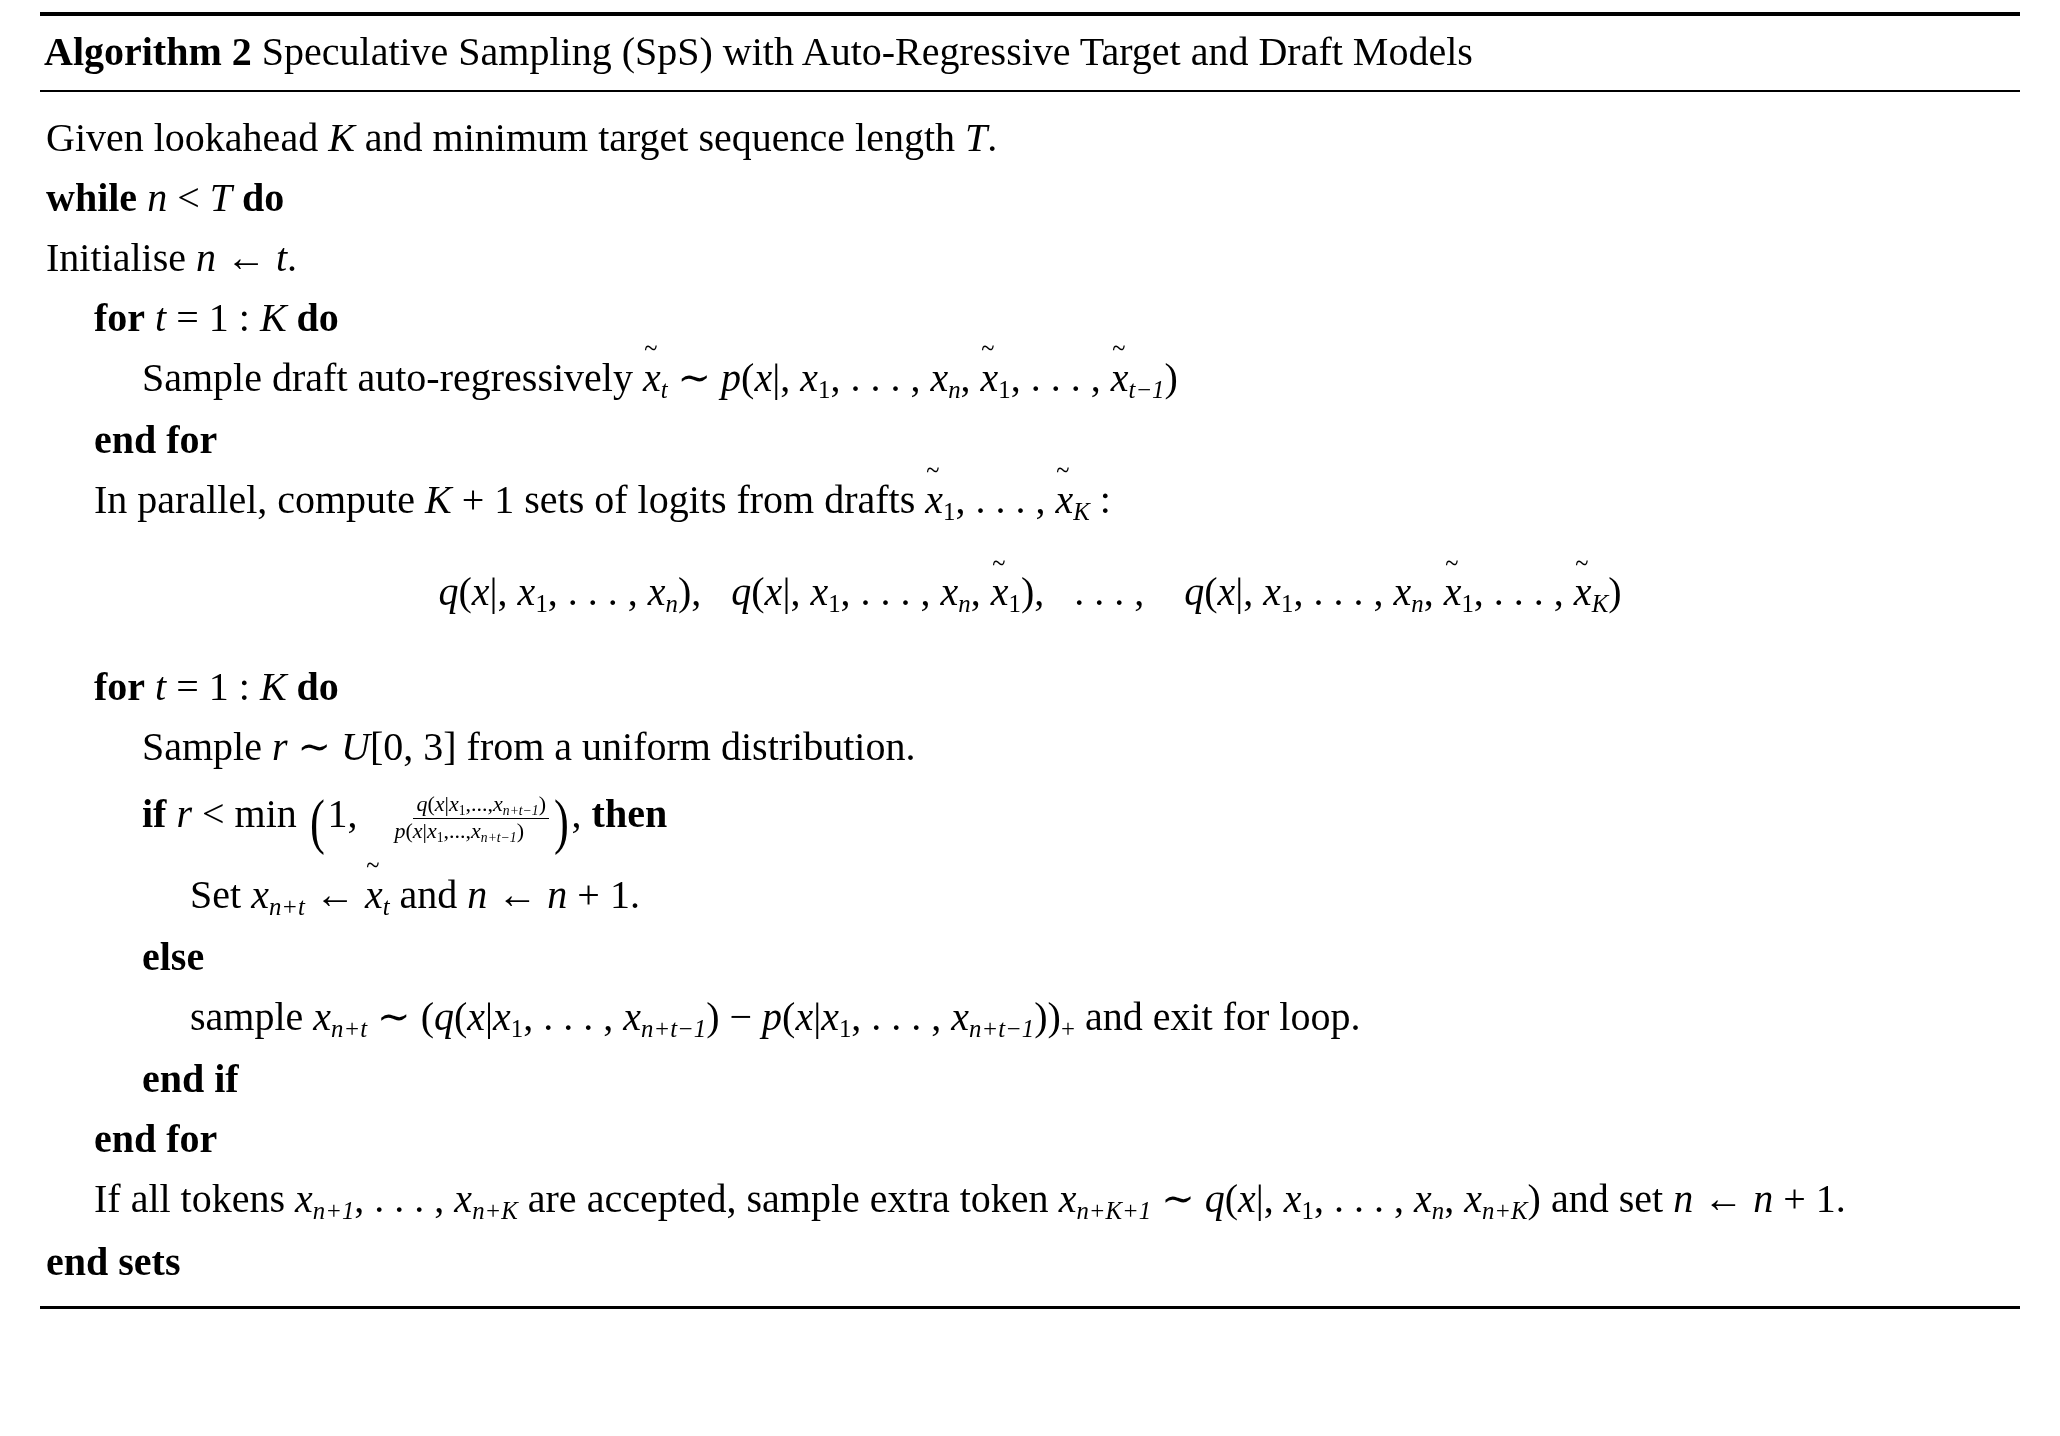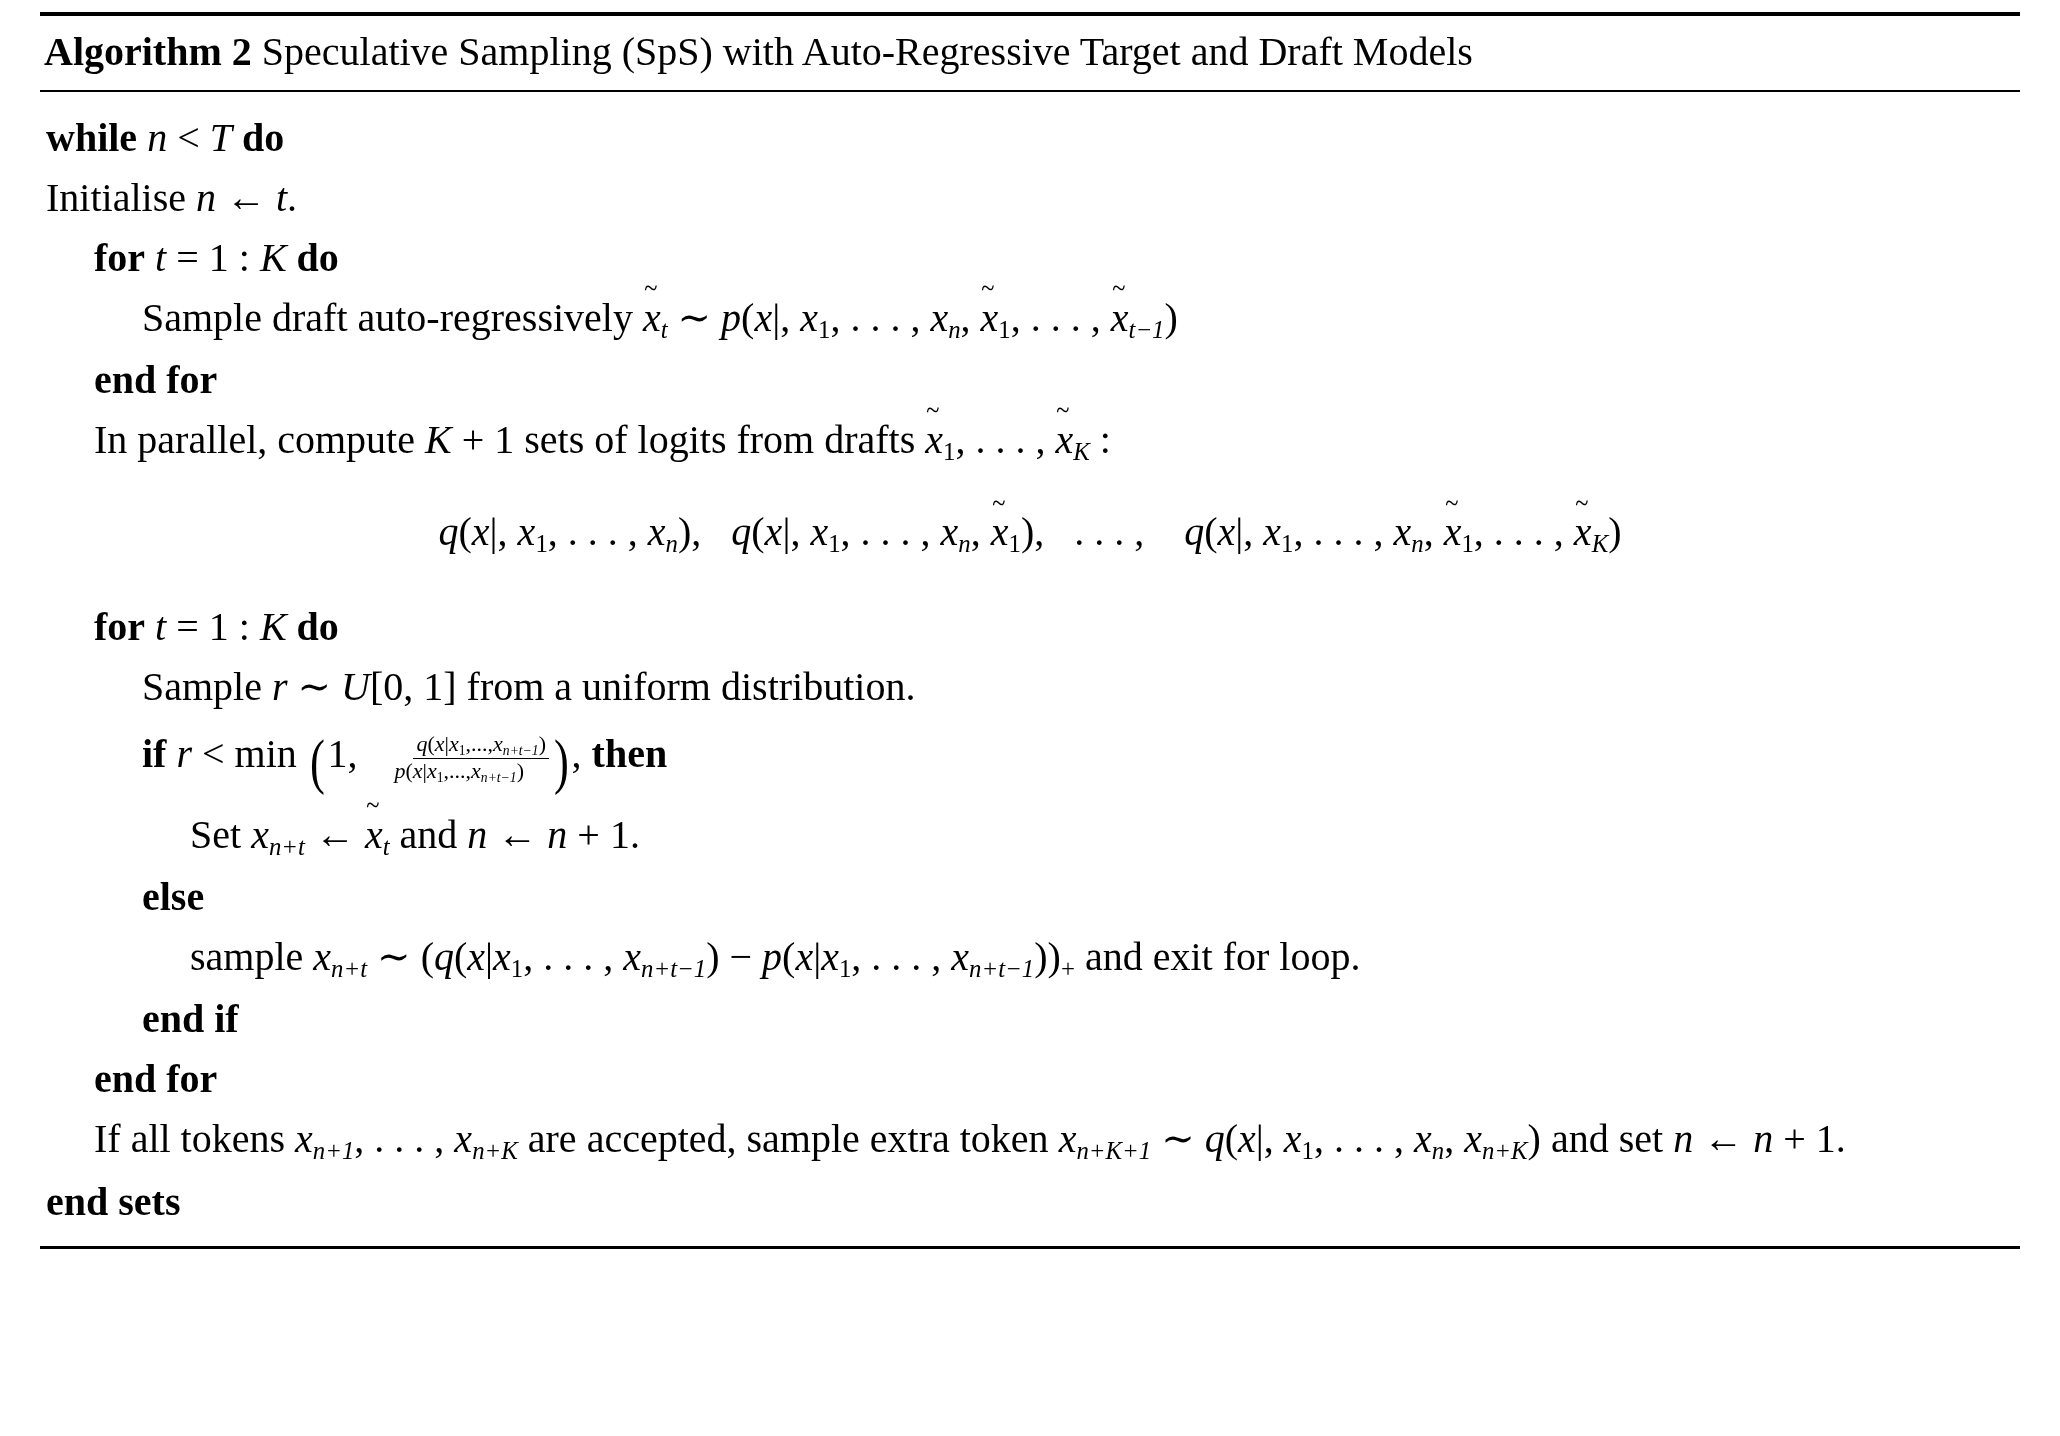--- a/index.html
+++ b/index.html
@@ -127,20 +127,23 @@
 
   <div class="caption">
     <span class="alg-label">Algorithm 2</span>
     <span>Speculative Sampling (SpS) with Auto-Regressive Target and Draft Models</span>
   </div>
 
   <div class="rule-mid"></div>
 
   <div class="body">
 
+    <div class="line ind0">
+      Given lookahead <i>K</i> and minimum target sequence length <i>T</i>.
+    </div>
 
 
     <div class="line ind0">
       <span class="kw">while</span>
       <i>n</i> <span class="up">&lt;</span> <i>T</i>
       <span class="kw">do</span>
     </div>
 
     <div class="line ind0">
       Initialise <i>n</i> <span class="up">←</span> <i>t</i><span class="up">.</span>
@@ -170,21 +173,21 @@
       <span class="nowrap"><i>q</i>(<i>x</i>|,&nbsp;<i>x</i><sub class="up">1</sub>, . . . , <i>x</i><sub>n</sub>, <span class="tilde">x</span><sub class="up">1</sub>, . . . , <span class="tilde">x</span><sub>K</sub>)</span>
     </div>
 
     <div class="line ind1">
       <span class="kw">for</span>
       <i>t</i> <span class="up">= 1 :</span> <i>K</i>
       <span class="kw">do</span>
     </div>
 
     <div class="line ind2">
-      Sample <i>r</i> <span class="up">∼</span> <i>U</i><span class="up">[0, 1]</span> from a uniform distribution.
+      Sample <i>r</i> <span class="up">∼</span> <i>U</i><span class="up">[0, 3]</span> from a uniform distribution.
     </div>
 
     <div class="line ind2">
       <span class="kw">if</span>
       <i>r</i> <span class="up">&lt;</span> <span class="up">min</span>
       <span class="bigparen">(</span><span class="up">1,</span>
       <span class="frac">
         <span class="num"><i>q</i>(<i>x</i>|<i>x</i><sub class="up">1</sub>,...,<i>x</i><sub>n+t−1</sub>)</span>
         <span class="den"><i>p</i>(<i>x</i>|<i>x</i><sub class="up">1</sub>,...,<i>x</i><sub>n+t−1</sub>)</span>
       </span><span class="bigparen">)</span><span class="up">,</span>

